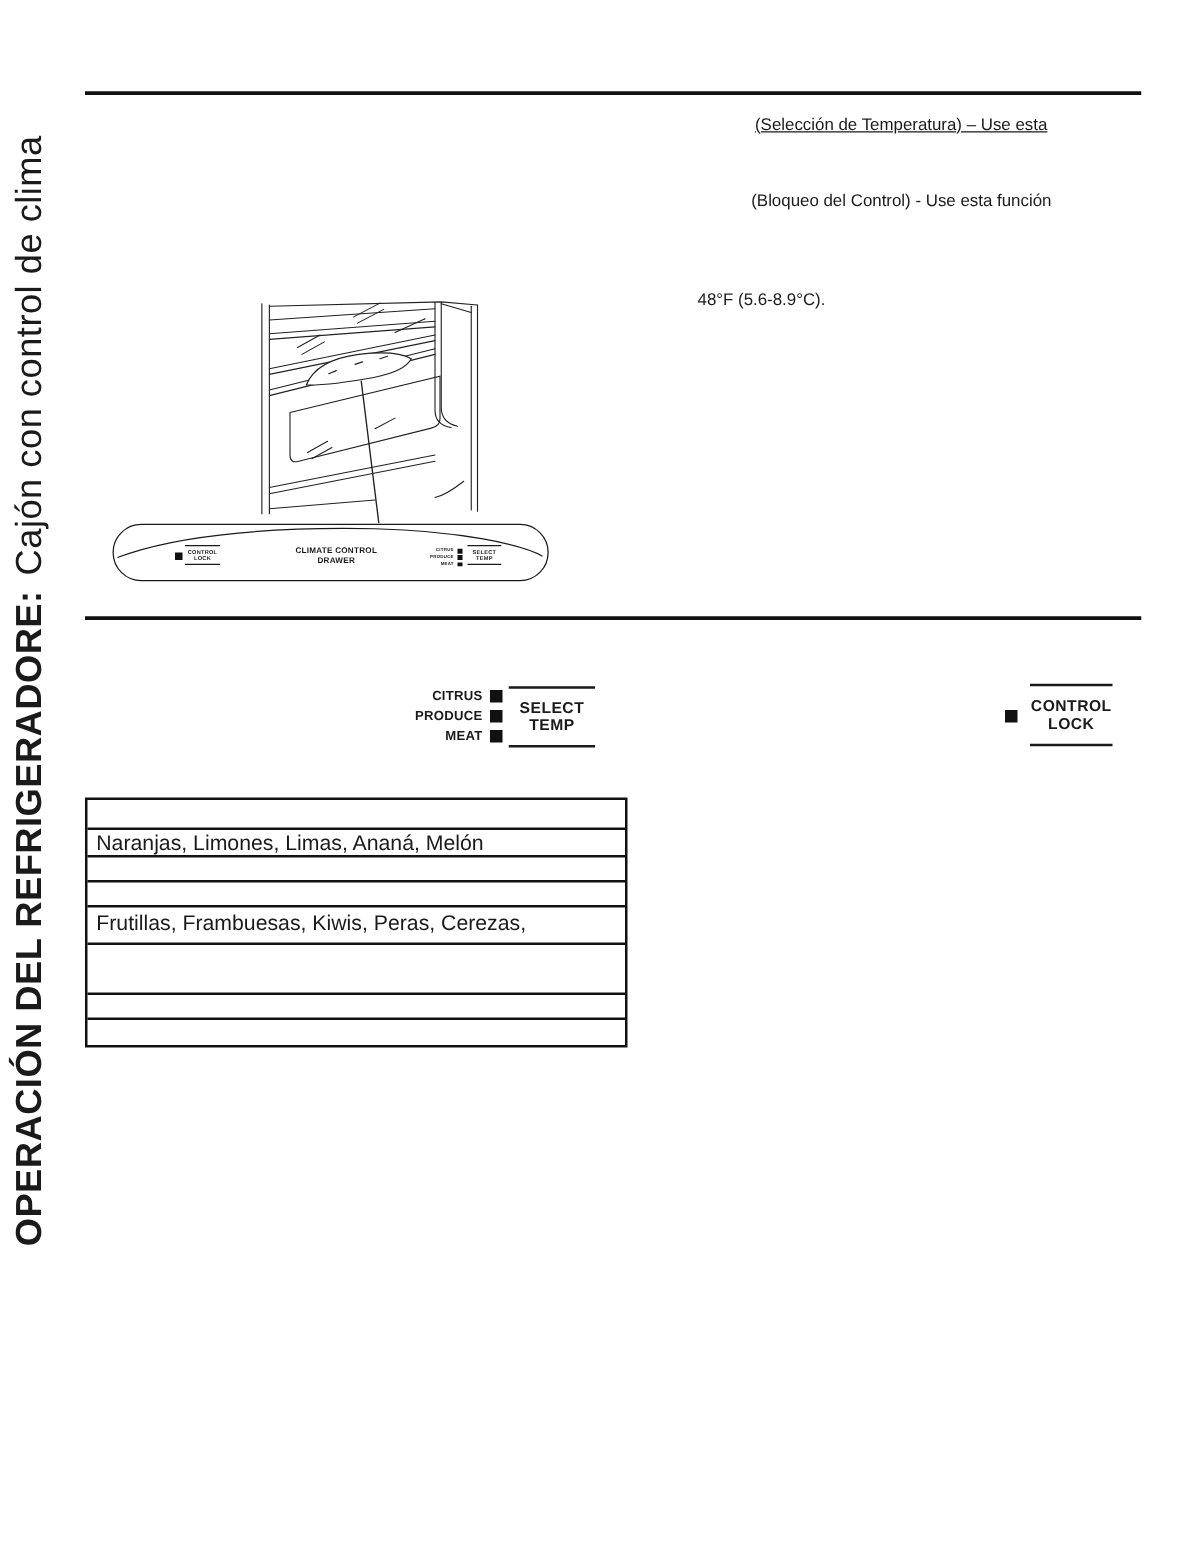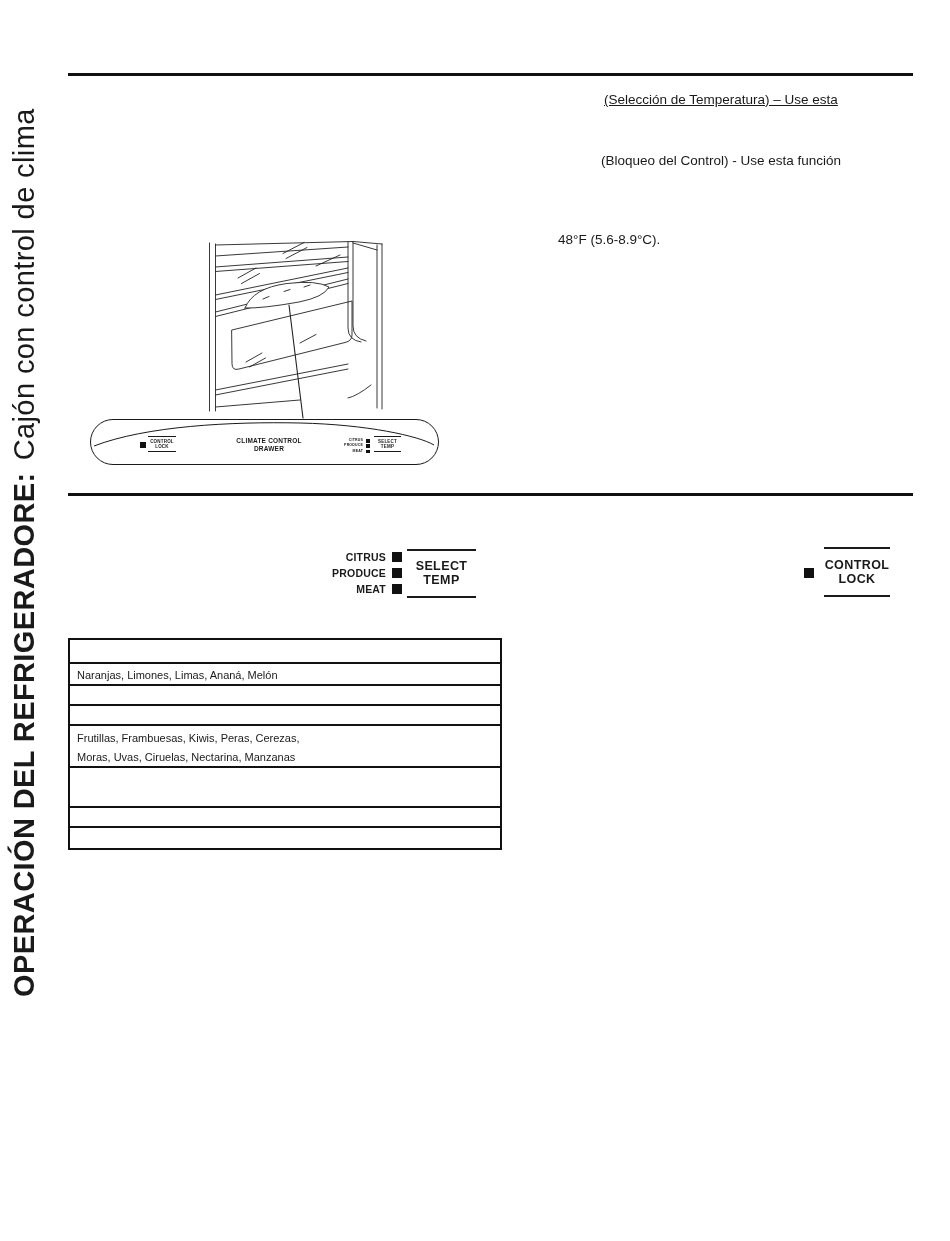--- a/index.html
+++ b/index.html
@@ -54,25 +54,25 @@
     letter-spacing:.4px;box-sizing:border-box;
   }
   #select-temp-box{left:407px;top:549px;width:69px;height:49px;padding-top:9px;}
   #control-lock-box{left:824px;top:547px;width:66px;height:50px;padding-top:10px;}
   #control-lock-sq{left:804px;top:568px;width:10px;height:10px;background:#111;}
   
   #food-table{
     left:68px;top:638px;width:434px;box-sizing:border-box;
     border:2px solid #111;background:#fff;
   }
-  #food-table .trow{box-sizing:border-box;border-top:2px solid #111;font-size:11px;padding-left:7px;}
+  #food-table .trow{box-sizing:border-box;border-top:2px solid #111;font-size:17px;padding-left:7px;}
   #food-table .trow:first-child{border-top:none;}
   .r-sm{height:22px;line-height:22px;}
   .r-xs{height:20px;line-height:20px;}
-  .r-lg{height:42px;line-height:19px;padding-top:3px;}
+  .r-lg{height:30px;line-height:19px;padding-top:3px;}
   .r-md{height:40px;line-height:19px;}
   .r-end{height:22px;line-height:22px;}
   svg{display:block;}
 </style>
 </head>
 <body>
 
 <div id="page-title" class="abs">
   <span class="t-bold">OPERACIÓN DEL REFRIGERADORE:</span><span class="t-reg">Cajón con control de clima</span>
 </div>
@@ -186,18 +186,17 @@
 
 <div id="food-table" class="abs">
   <div class="trow r-sm"></div>
   <div class="trow r-sm">
     <span>Naranjas, Limones, Limas, Ananá, Melón</span>
   </div>
   <div class="trow r-xs"></div>
   <div class="trow r-xs"></div>
   <div class="trow r-lg">
     <div>Frutillas, Frambuesas, Kiwis, Peras, Cerezas,</div>
-    <div>Moras, Uvas, Ciruelas, Nectarina, Manzanas</div>
   </div>
   <div class="trow r-md"></div>
   <div class="trow r-xs"></div>
   <div class="trow r-end"></div>
 </div>
 
 </body></html>

